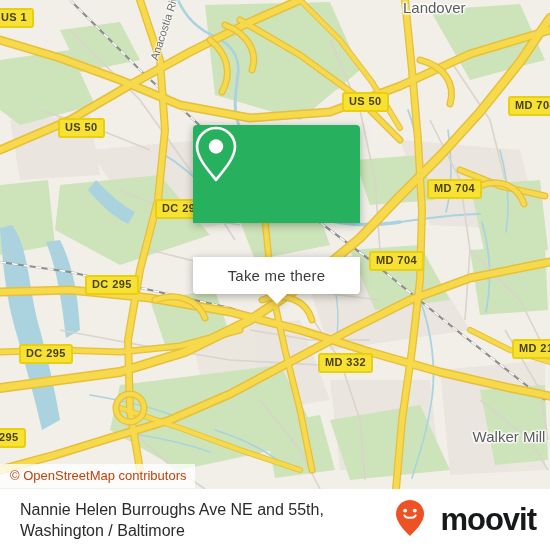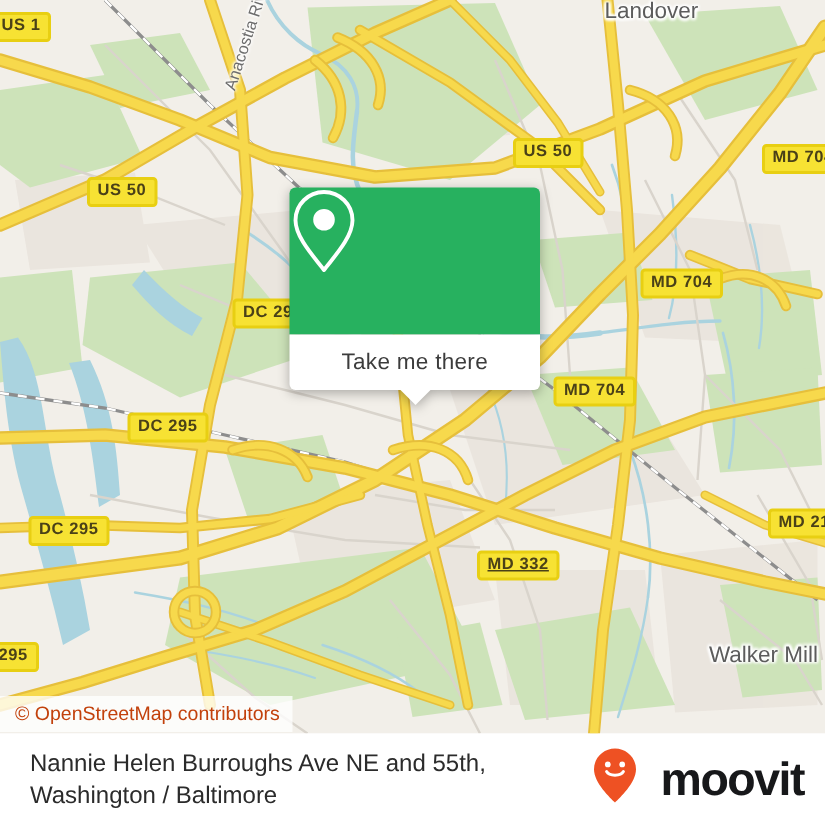--- a/index.html
+++ b/index.html
@@ -58,20 +58,21 @@
     filter:drop-shadow(0 2px 4px rgba(0,0,0,.30));
   }
   #popup-head{
     background:#27b15f;height:98px;border-radius:4px 4px 0 0;
     display:flex;align-items:center;justify-content:center;
   }
   #popup-foot{
     background:#fff;height:37px;border-radius:0 0 4px 4px;
     display:flex;align-items:center;justify-content:center;
     position:relative;
+    margin-top:34px;
   }
   #popup-foot-label{
     color:#3c3c3c;font-size:15px;letter-spacing:.2px;
   }
   #popup-tail{
     position:absolute;left:50%;bottom:-10px;margin-left:-11px;
     width:0;height:0;
     border-left:11px solid transparent;
     border-right:11px solid transparent;
     border-top:11px solid #fff;
@@ -263,21 +264,21 @@
     <div class="shield" style="left:-6px;top:8px;">US 1</div>
     <div class="shield" style="left:58px;top:118px;">US 50</div>
     <div class="shield" style="left:342px;top:92px;">US 50</div>
     <div class="shield" style="left:508px;top:96px;">MD 704</div>
     <div class="shield" style="left:427px;top:179px;">MD 704</div>
     <div class="shield" style="left:369px;top:251px;">MD 704</div>
     <div class="shield" style="left:155px;top:199px;">DC 295</div>
     <div class="shield" style="left:85px;top:275px;">DC 295</div>
     <div class="shield" style="left:19px;top:344px;">DC 295</div>
     <div class="shield" style="left:-8px;top:428px;">295</div>
-    <div class="shield" style="left:318px;top:367px;text-decoration:underline;">MD 332</div>
+    <div class="shield" style="left:318px;top:353px;">MD 332</div>
     <div class="shield" style="left:512px;top:339px;">MD 214</div>
 
     <div id="popup">
       <div id="popup-head">
         <span>
           <svg width="46" height="58" viewBox="0 0 46 58" aria-hidden="true">
             <path d="M23 3 C12.5 3 4 11.4 4 21.8 C4 33.5 17 47 23 55 C29 47 42 33.5 42 21.8 C42 11.4 33.5 3 23 3 Z" fill="none" stroke="#ffffff" stroke-width="2.6" stroke-linejoin="round"></path>
             <circle cx="23" cy="21.5" r="7.2" fill="#ffffff"></circle>
           </svg>
         </span>

